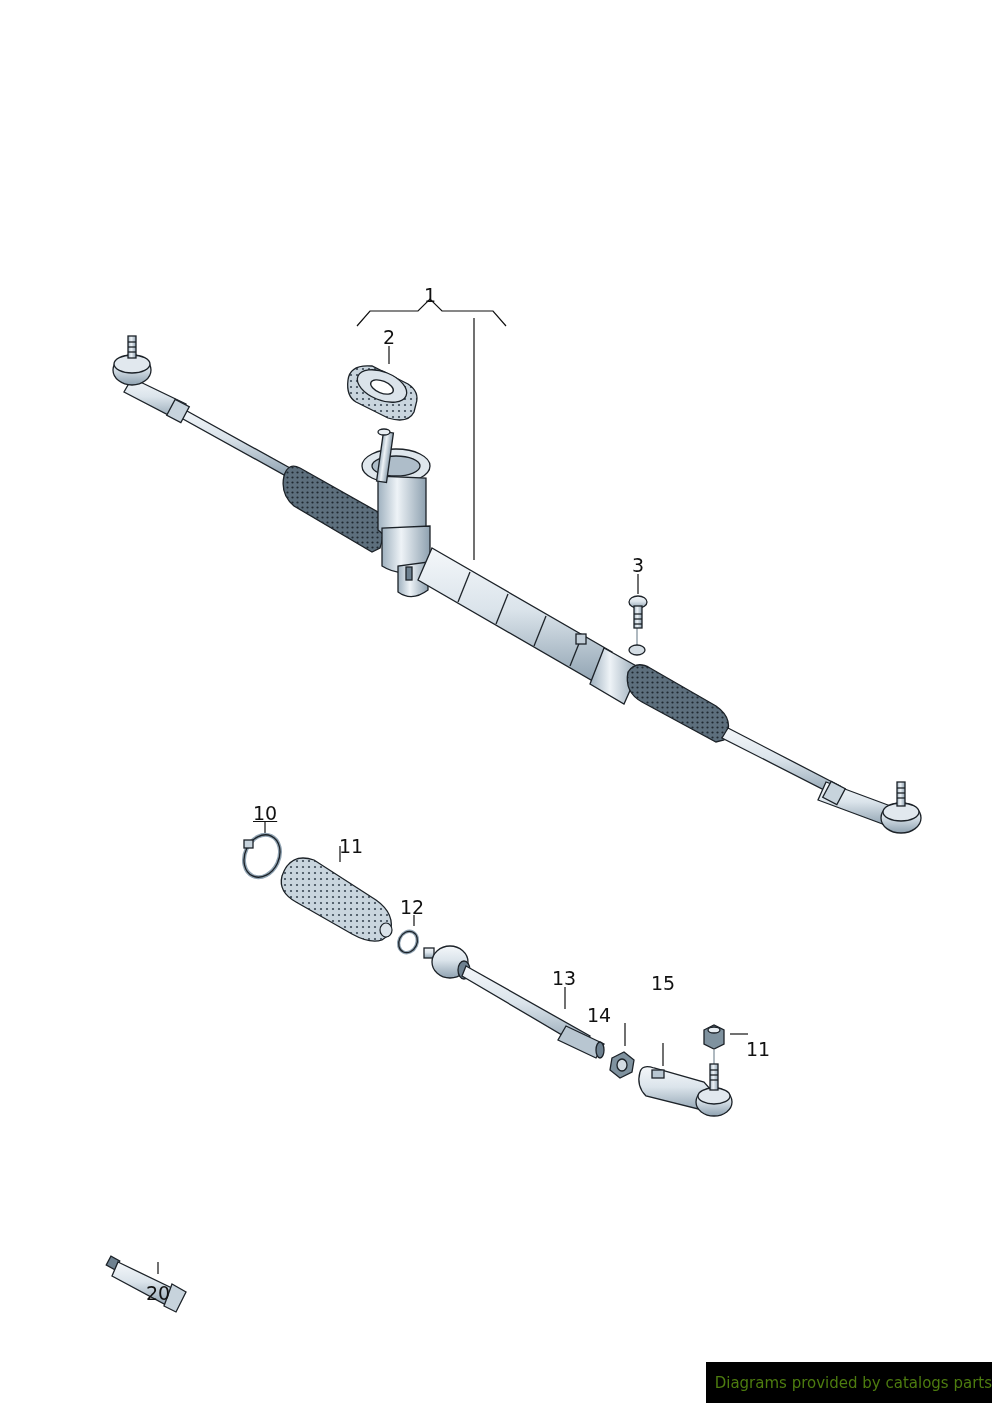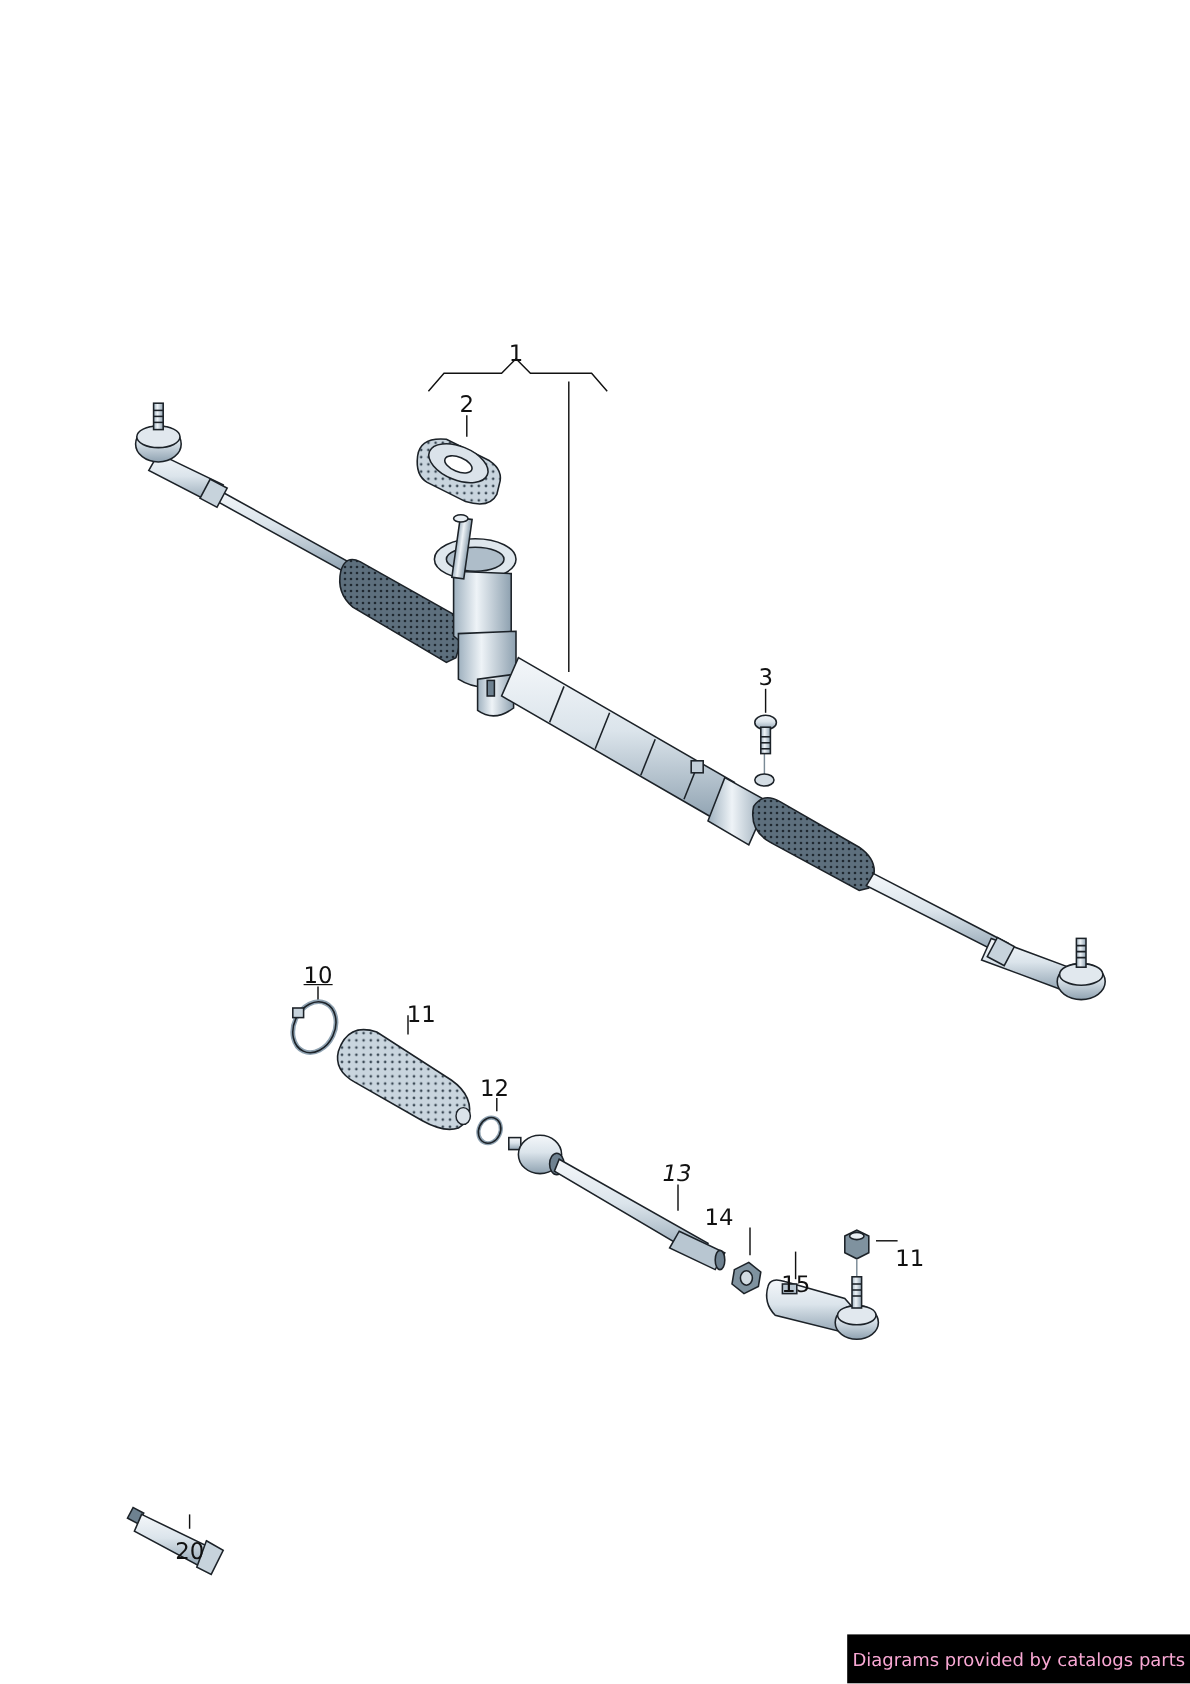--- a/index.html
+++ b/index.html
@@ -2,22 +2,22 @@
 <html><head>
   <meta charset="utf-8">
   <style>
     html, body { margin: 0; padding: 0; background: #ffffff; }
     body { width: 992px; height: 1403px; position: relative; overflow: hidden;
            font-family: "DejaVu Sans", sans-serif; }
     #diagram { position: absolute; left: 0; top: 0; width: 992px; height: 1403px; }
     .callout { position: absolute; font-family: "DejaVu Sans", sans-serif; font-size: 19px;
                color: #111; line-height: 1; cursor: pointer; }
     .credit { position: absolute; left: 706px; top: 1362px; width: 286px; height: 41px;
-              background: #000; color: #f9a8d4; font-family: "DejaVu Sans", sans-serif;
-              font-size: 15px; display: flex; align-items: center; justify-content: center;
+              background: #000; color: #4d7c0f; font-family: "DejaVu Sans", sans-serif;
+              font-size: 15px; display: flex; align-items: center; justify-content: flex-end;
               box-sizing: border-box; }
   </style>
 </head>
 <body>
 
 <svg id="diagram" viewBox="0 0 992 1403" xmlns="http://www.w3.org/2000/svg">
   <defs>
     <linearGradient id="metal" x1="0" y1="0" x2="0" y2="1">
       <stop offset="0" stop-color="#f4f7fa"></stop>
       <stop offset="0.45" stop-color="#dbe4eb"></stop>
@@ -185,21 +185,21 @@
     <polygon points="172,1284 186,1292 176,1312 164,1306" fill="#c7d3dc"></polygon>
   </g>
 </svg>
 
 <span class="callout" style="left:424px;top:286px;">1</span>
 <span class="callout" style="left:383px;top:328px;">2</span>
 <span class="callout" style="left:632px;top:556px;">3</span>
 <span class="callout" style="left:253px;top:804px;text-decoration:underline;">10</span>
 <span class="callout" style="left:339px;top:837px;">11</span>
 <span class="callout" style="left:400px;top:898px;text-align:right;">12</span>
-<span class="callout" style="left:552px;top:969px;font-style:italic;">13</span>
+<span class="callout" style="left:552px;top:969px;">13</span>
 <span class="callout" style="left:587px;top:1006px;">14</span>
-<span class="callout" style="left:651px;top:1062px;">15</span>
+<span class="callout" style="left:651px;top:974px;">15</span>
 <span class="callout" style="left:746px;top:1040px;">11</span>
 <span class="callout" style="left:146px;top:1244px;margin-top:40px;">20</span>
 
 <div class="credit">
   <span>Diagrams provided by catalogs parts</span>
 </div>
 
 </body></html>

